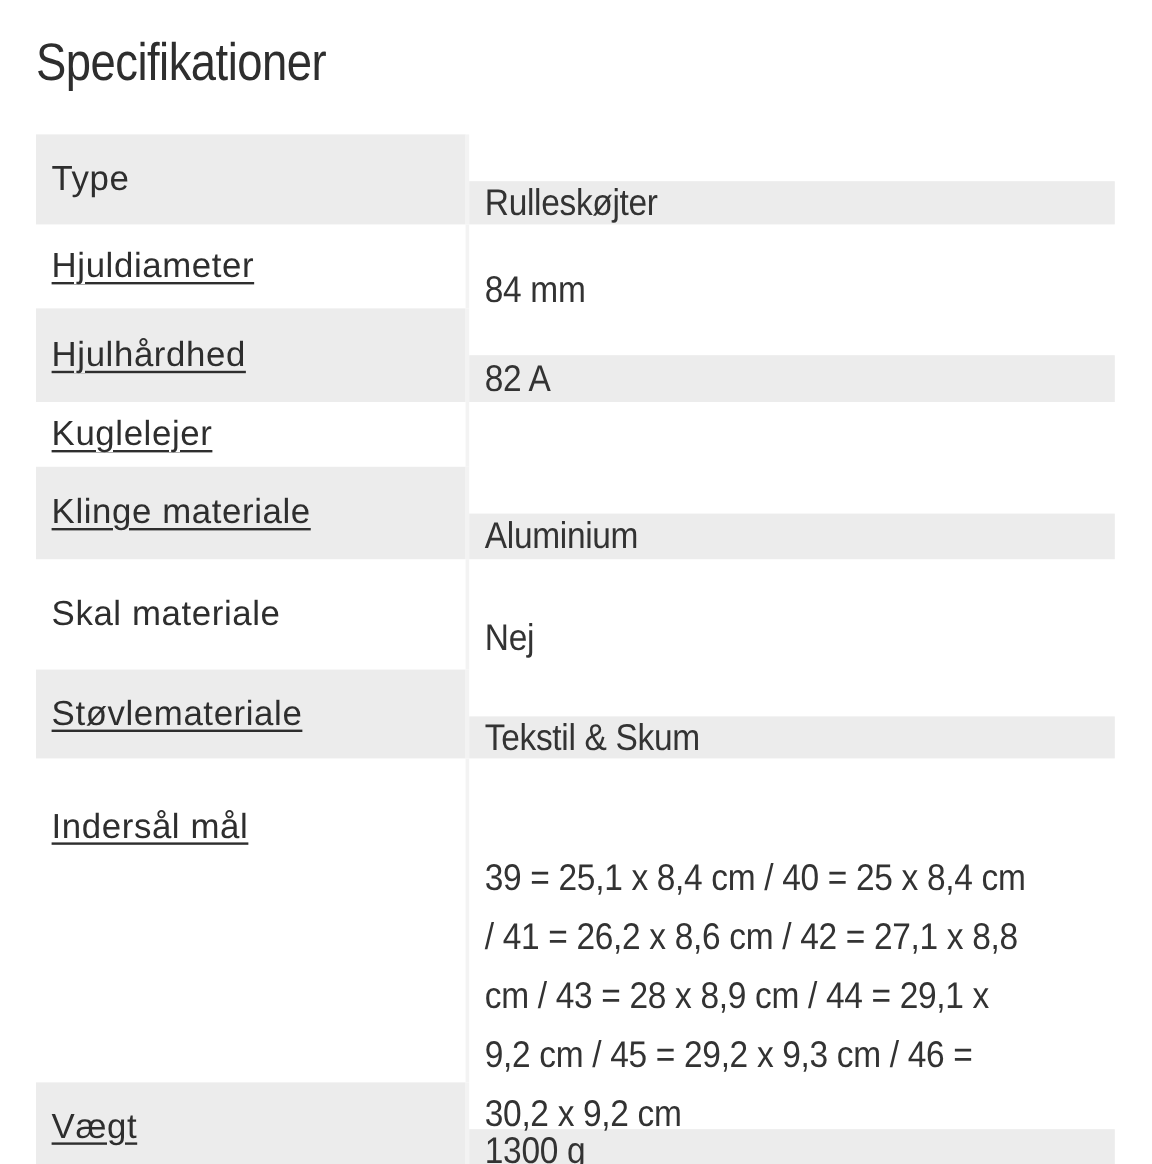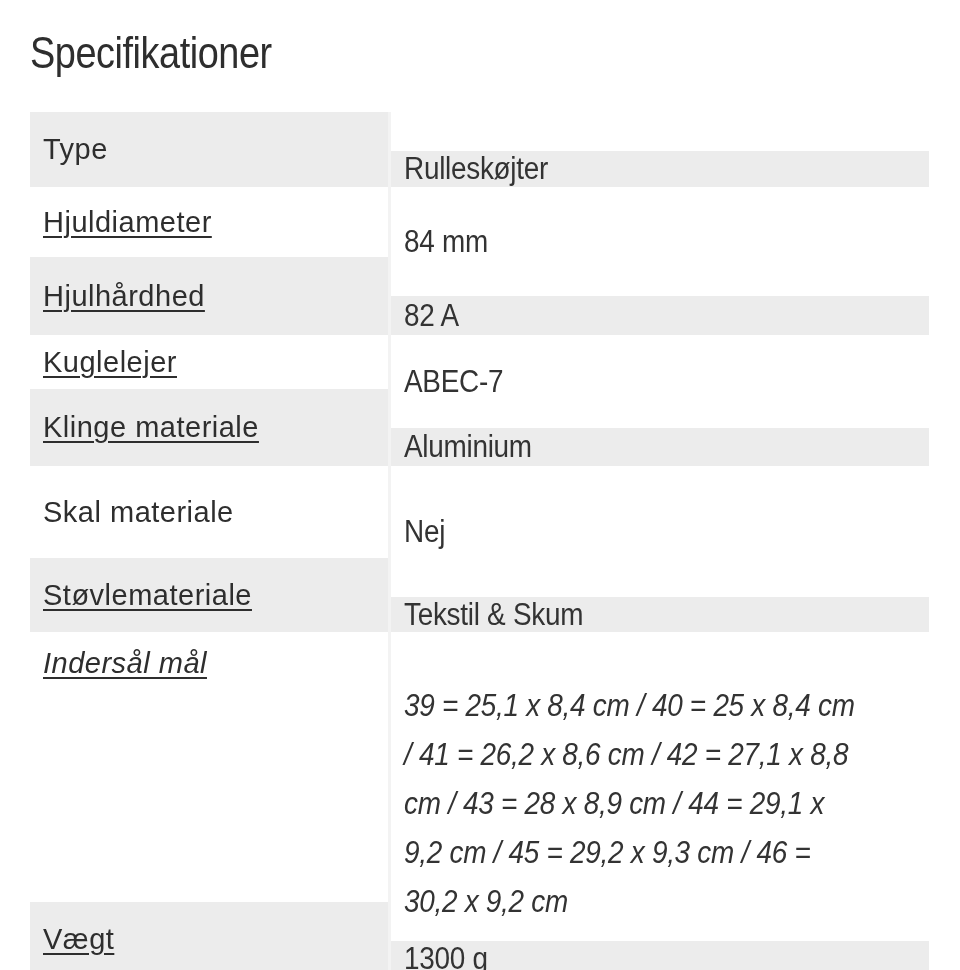--- a/index.html
+++ b/index.html
@@ -8,21 +8,21 @@
   .spec-table { position: absolute; left: 30px; top: 112px; width: 899px; border-collapse: collapse; }
   .spec-row { display: flex; }
   .spec-row.shaded .cell { background: #ececec; }
   .cell { box-sizing: border-box; padding: 0 13px; display: flex; align-items: center; }
   .cell.key { width: 358px; font-size: 29px; letter-spacing: 0.5px; color: #2e2e2e; }
   .cell.sep { width: 3px; padding: 0; background: #f3f3f3 !important; }
   .cell.val { width: 538px; font-size: 31px; color: #333; letter-spacing: -0.3px; margin-top: 39px; }
   .cell.val span, .cell.key span { display: inline-block; }
   .val-text { transform: scaleX(0.9); transform-origin: left; white-space: nowrap; }
   .key-link { text-decoration: underline; text-underline-offset: 4px; text-decoration-thickness: 2px; cursor: pointer; }
-  .multi { align-items: flex-start; padding-top: 10px; font-style: italic; }
+  .multi { align-items: flex-start; padding-top: 36px; }
   .multi .val-text { white-space: normal; line-height: 49px; width: 560px; }
 </style>
 </head>
 <body>
 
 <h1 class="page-title">Specifikationer</h1>
 
 <div class="spec-table">
   <div class="spec-row shaded" style="height:75px">
     <div class="cell key">
@@ -49,23 +49,20 @@
     <div class="cell sep"></div>
     <div class="cell val">
         <span class="val-text">82 A</span>
       </div>
   </div>
   <div class="spec-row" style="height:54px">
     <div class="cell key">
         <span class="key-link">Kuglelejer</span>
       </div>
     <div class="cell sep"></div>
-    <div class="cell val">
-        <span class="val-text">ABEC-7</span>
-      </div>
   </div>
   <div class="spec-row shaded" style="height:77px">
     <div class="cell key">
         <span class="key-link">Klinge materiale</span>
       </div>
     <div class="cell sep"></div>
     <div class="cell val">
         <span class="val-text">Aluminium</span>
       </div>
   </div>

